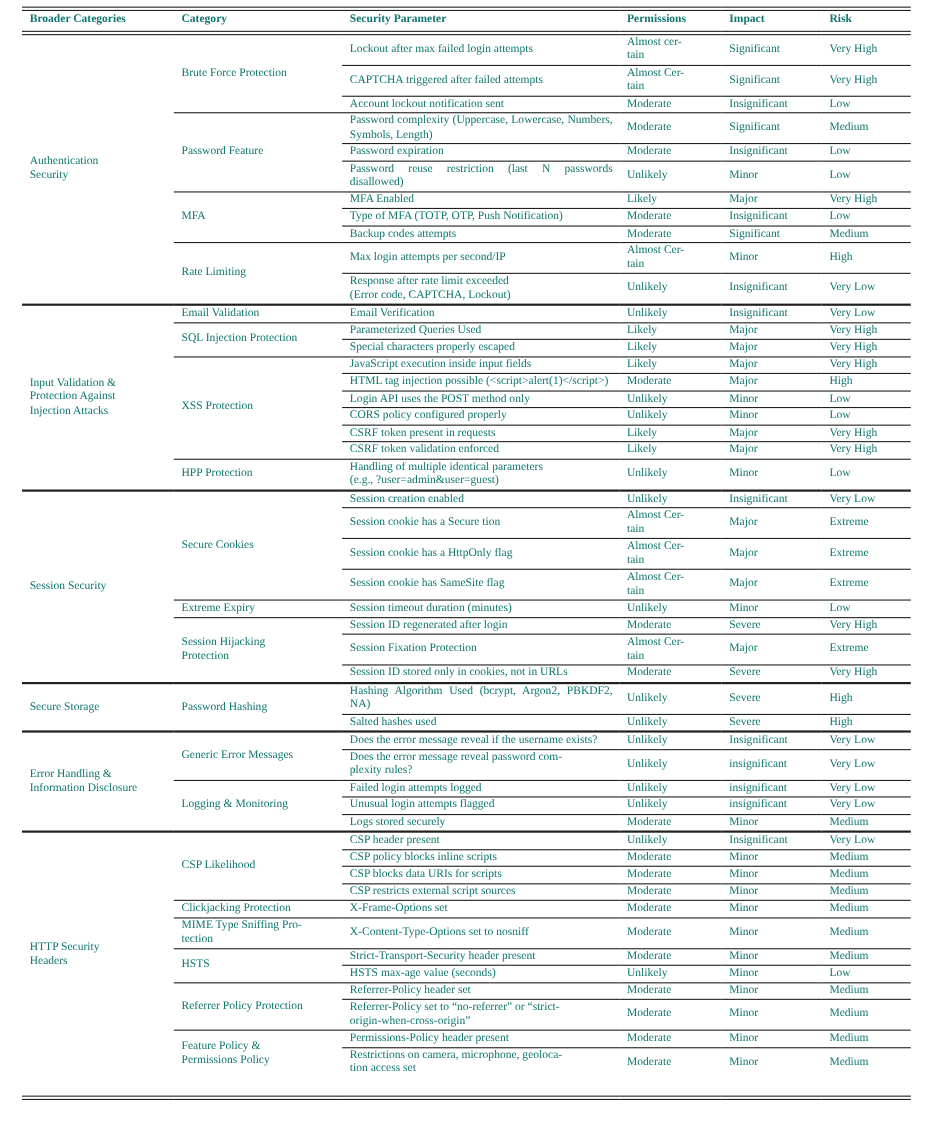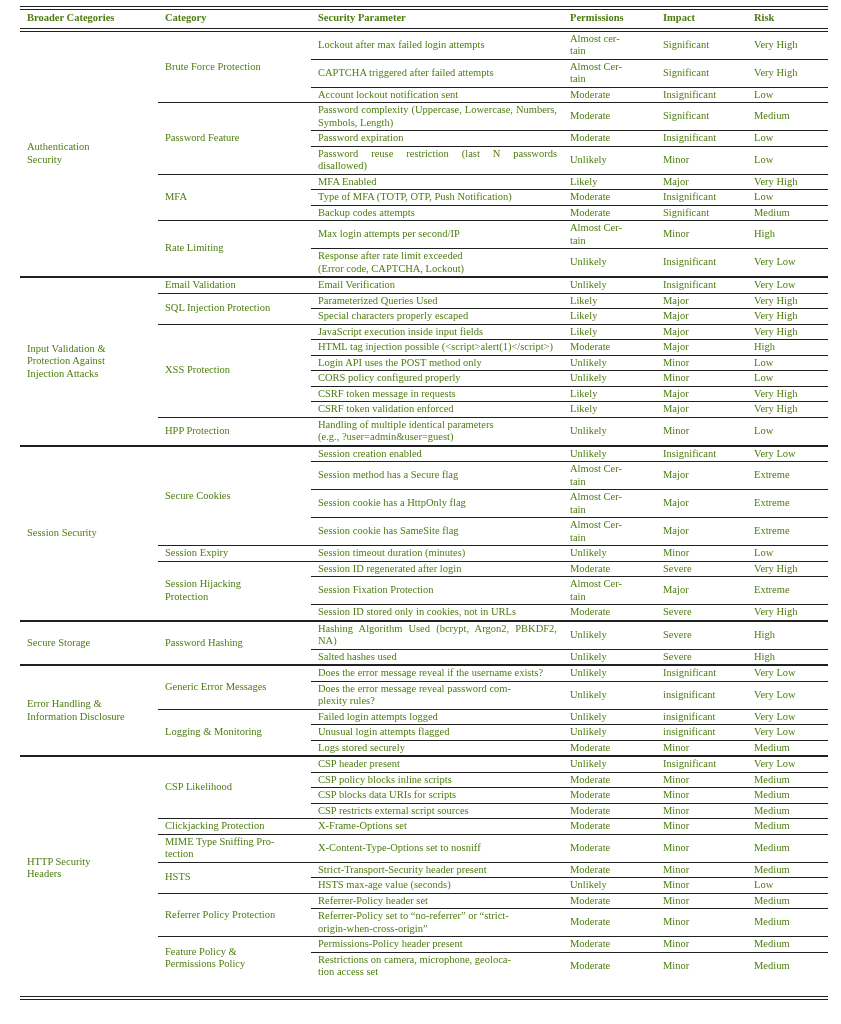--- a/index.html
+++ b/index.html
@@ -6,21 +6,21 @@
     margin: 0; padding: 0;
     background: #ffffff;
     width: 841px; height: 1024px;
     overflow: hidden;
   }
   .page {
     box-sizing: border-box;
     width: 841px; height: 1024px;
     padding: 6px 13px 0 20px;
     font-family: "Liberation Serif", "DejaVu Serif", serif;
-    color: #4d7c0f;
+    color: #0f766e;
   }
   table.sec {
     width: 808px;
     border-collapse: collapse;
     table-layout: fixed;
     border-top: 4px double #202020;
     border-bottom: 4px double #202020;
     font-size: 10.5px;
     line-height: 12.5px;
   }
@@ -191,21 +191,21 @@
           <td class="c-imp">Minor</td>
           <td class="c-risk">Low</td>
         </tr>
         <tr class="param-sep">
           <td class="c-param">CORS policy configured properly</td>
           <td class="c-lik">Unlikely</td>
           <td class="c-imp">Minor</td>
           <td class="c-risk">Low</td>
         </tr>
         <tr class="param-sep">
-          <td class="c-param">CSRF token message in requests</td>
+          <td class="c-param">CSRF token present in requests</td>
           <td class="c-lik">Likely</td>
           <td class="c-imp">Major</td>
           <td class="c-risk">Very High</td>
         </tr>
         <tr class="param-sep">
           <td class="c-param">CSRF token validation enforced</td>
           <td class="c-lik">Likely</td>
           <td class="c-imp">Major</td>
           <td class="c-risk">Very High</td>
         </tr>
@@ -219,42 +219,42 @@
         </tr>
         <tr class="group-start">
           <td class="c-broader" rowspan="8">Session Security</td>
           <td class="c-cat" rowspan="4">Secure Cookies</td>
           <td class="c-param">Session creation enabled</td>
           <td class="c-lik">Unlikely</td>
           <td class="c-imp">Insignificant</td>
           <td class="c-risk">Very Low</td>
         </tr>
         <tr class="param-sep">
-          <td class="c-param">Session method has a Secure flag</td>
+          <td class="c-param">Session cookie has a Secure tion</td>
           <td class="c-lik">Almost Cer-
 tain</td>
           <td class="c-imp">Major</td>
           <td class="c-risk">Extreme</td>
         </tr>
         <tr class="param-sep">
           <td class="c-param">Session cookie has a HttpOnly flag</td>
           <td class="c-lik">Almost Cer-
 tain</td>
           <td class="c-imp">Major</td>
           <td class="c-risk">Extreme</td>
         </tr>
         <tr class="param-sep">
           <td class="c-param">Session cookie has SameSite flag</td>
           <td class="c-lik">Almost Cer-
 tain</td>
           <td class="c-imp">Major</td>
           <td class="c-risk">Extreme</td>
         </tr>
         <tr class="cat-start">
-          <td class="c-cat">Session Expiry</td>
+          <td class="c-cat">Extreme Expiry</td>
           <td class="c-param">Session timeout duration (minutes)</td>
           <td class="c-lik">Unlikely</td>
           <td class="c-imp">Minor</td>
           <td class="c-risk">Low</td>
         </tr>
         <tr class="cat-start">
           <td class="c-cat" rowspan="3">Session Hijacking
 Protection</td>
           <td class="c-param">Session ID regenerated after login</td>
           <td class="c-lik">Moderate</td>

